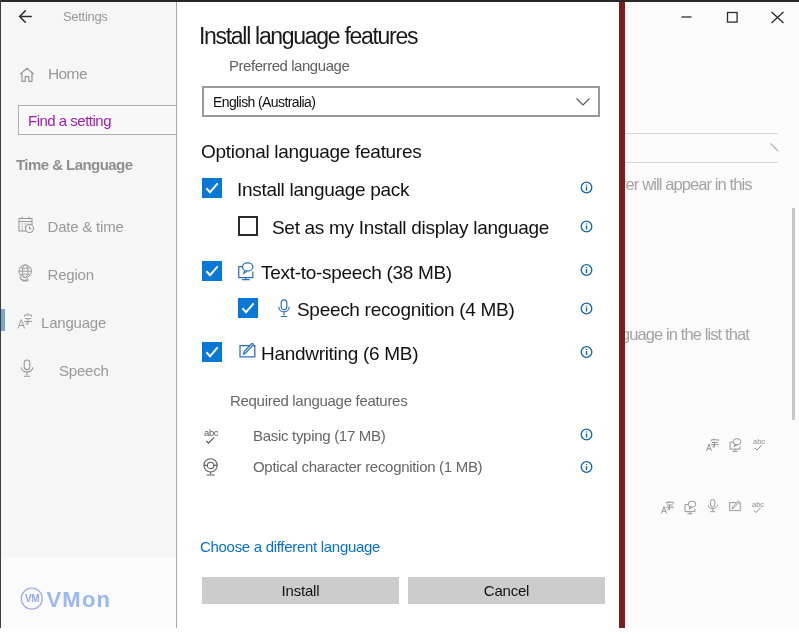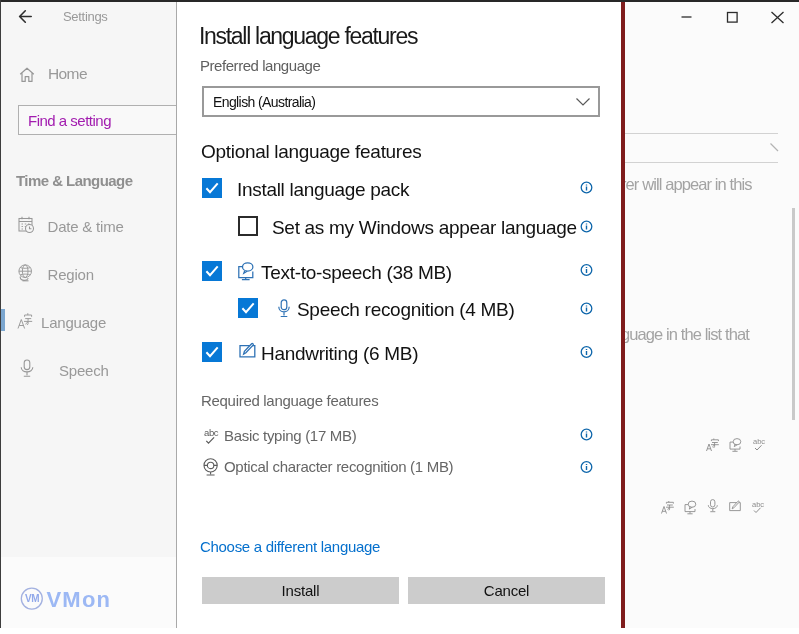--- a/index.html
+++ b/index.html
@@ -9,24 +9,24 @@
   
   #topborder{left:0;top:0;width:799px;height:2px;background:#282828;}
   #leftborder{left:0;top:0;width:1px;height:634px;background:#3d3d3d;}
   #bottomborder{left:0;top:633px;width:799px;height:1px;background:#9a9a9a;}
   
   #sidebar{left:1px;top:2px;width:175px;height:555px;background:#f6f6f6;overflow:hidden;}
   #sidebarlow{left:1px;top:557px;width:175px;height:76px;background:#fbfbfb;}
   .sbtext{color:#999999;font-size:15px;letter-spacing:-0.2px;}
   #findbox{left:17px;top:103px;width:160px;height:30px;border:1px solid #b0b0b0;background:#f9f9f9;box-sizing:border-box;}
   
-  #modal{left:176px;top:0;width:449px;height:634px;background:#ffffff;border-left:1px solid #a9a9a9;border-right:4px solid #7f1d1d;box-sizing:border-box;overflow:hidden;}
+  #modal{left:176px;top:0;width:449px;height:634px;background:#ffffff;border-left:1px solid #a9a9a9;border-right:6px solid #7f1d1d;box-sizing:border-box;overflow:hidden;}
   .mt{position:absolute;white-space:nowrap;}
   .row-label{font-size:19px;color:#121212;letter-spacing:-0.3px;}
-  .gray-label{font-size:15px;color:#666666;letter-spacing:-0.3px;}
+  .gray-label{font-size:15px;color:#666666;letter-spacing:-0.3px;margin-left:29px;}
   .cb{position:absolute;width:20px;height:20px;background:#0778d6;}
   .cb svg{position:absolute;left:0;top:0;}
   .cbu{position:absolute;width:20px;height:20px;background:#fff;border:2px solid #2b2b2b;box-sizing:border-box;}
   .btn{position:absolute;width:197px;height:27px;background:#cccccc;color:#111;font-size:15px;display:flex;align-items:center;justify-content:center;letter-spacing:-0.2px;}
   
   #rightpane{left:625px;top:2px;width:174px;height:631px;background:#fbfbfb;overflow:hidden;}
   .rline{position:absolute;height:1px;background:#d2d2d2;}
   .rtext{position:absolute;color:#a3a3a3;font-size:16.5px;letter-spacing:-0.9px;white-space:nowrap;}
 </style>
 </head>
@@ -41,21 +41,21 @@
     <div class="mt sbtext" style="left:62px;top:7px;font-size:13px;letter-spacing:-0.3px;">Settings</div>
 
     <svg class="abs" style="left:17.5px;top:64.5px;" width="16" height="16" viewBox="0 0 16 16">
       <path d="M1.2 7.2 L8 1.2 L14.8 7.2 M3 6.2 V14.4 H6.2 V9.6 H9.8 V14.4 H13 V6.2" stroke="#979797" stroke-width="1.2" fill="none" stroke-linejoin="round"></path>
     </svg>
     <div class="mt sbtext" style="left:47px;top:63px;font-size:15.5px;letter-spacing:-0.6px;">Home</div>
 
     <div class="abs" id="findbox"></div>
     <div class="mt" style="left:27px;top:110px;font-size:15px;color:#a21caf;letter-spacing:-0.5px;">Find a setting</div>
 
-    <div class="mt" style="left:15px;top:170px;font-size:15px;font-weight:bold;color:#8f8f8f;letter-spacing:-0.55px;">Time &amp; Language</div>
+    <div class="mt" style="left:15px;top:154px;font-size:15px;font-weight:bold;color:#8f8f8f;letter-spacing:-0.55px;">Time &amp; Language</div>
 
     <div class="mt sbtext" style="left:46.5px;top:216px;">Date &amp; time</div>
     <div class="mt sbtext" style="left:46.5px;top:264px;">Region</div>
     <div class="mt sbtext" style="left:40px;top:312px;">Language</div>
     <div class="mt sbtext" style="left:42px;top:360px;margin-left:16px;">Speech</div>
 
     <div class="abs" style="left:0px;top:307px;width:3.5px;height:22px;background:#7ba6cf;"></div>
 
     <svg class="abs" style="left:16.5px;top:214px;" width="17" height="18" viewBox="0 0 17 18">
       <g stroke="#989898" fill="none" stroke-width="1.05">
@@ -162,21 +162,21 @@
     <div class="mt row-label" style="left:24px;top:141px;">Optional language features</div>
 
     <div class="cb" style="left:25px;top:178px;">
         <svg width="20" height="20" viewBox="0 0 20 20">
           <path d="M4.4 10.3 L8 14.2 L15.7 5.3" stroke="#fff" stroke-width="2" fill="none"></path>
         </svg>
       </div>
     <div class="mt row-label" style="left:60px;top:179px;">Install language pack</div>
 
     <div class="cbu" style="left:61px;top:216px;"></div>
-    <div class="mt row-label" style="left:95px;top:217px;">Set as my Windows appear language</div>
+    <div class="mt row-label" style="left:95px;top:217px;">Set as my Install display language</div>
 
     <div class="cb" style="left:25px;top:261px;">
         <svg width="20" height="20" viewBox="0 0 20 20">
           <path d="M4.4 10.3 L8 14.2 L15.7 5.3" stroke="#fff" stroke-width="2" fill="none"></path>
         </svg>
       </div>
     <svg class="abs" style="left:61px;top:259px;" width="17" height="22" viewBox="0 0 17 22">
       <g stroke="#2e72b5" fill="none" stroke-width="1.25">
         <path d="M4.2 7.6 H0.8 V18.6 H14.8 V12.4"></path>
         <path d="M7.7 18.6 V20.1 M3.9 20.7 H11.6"></path>

